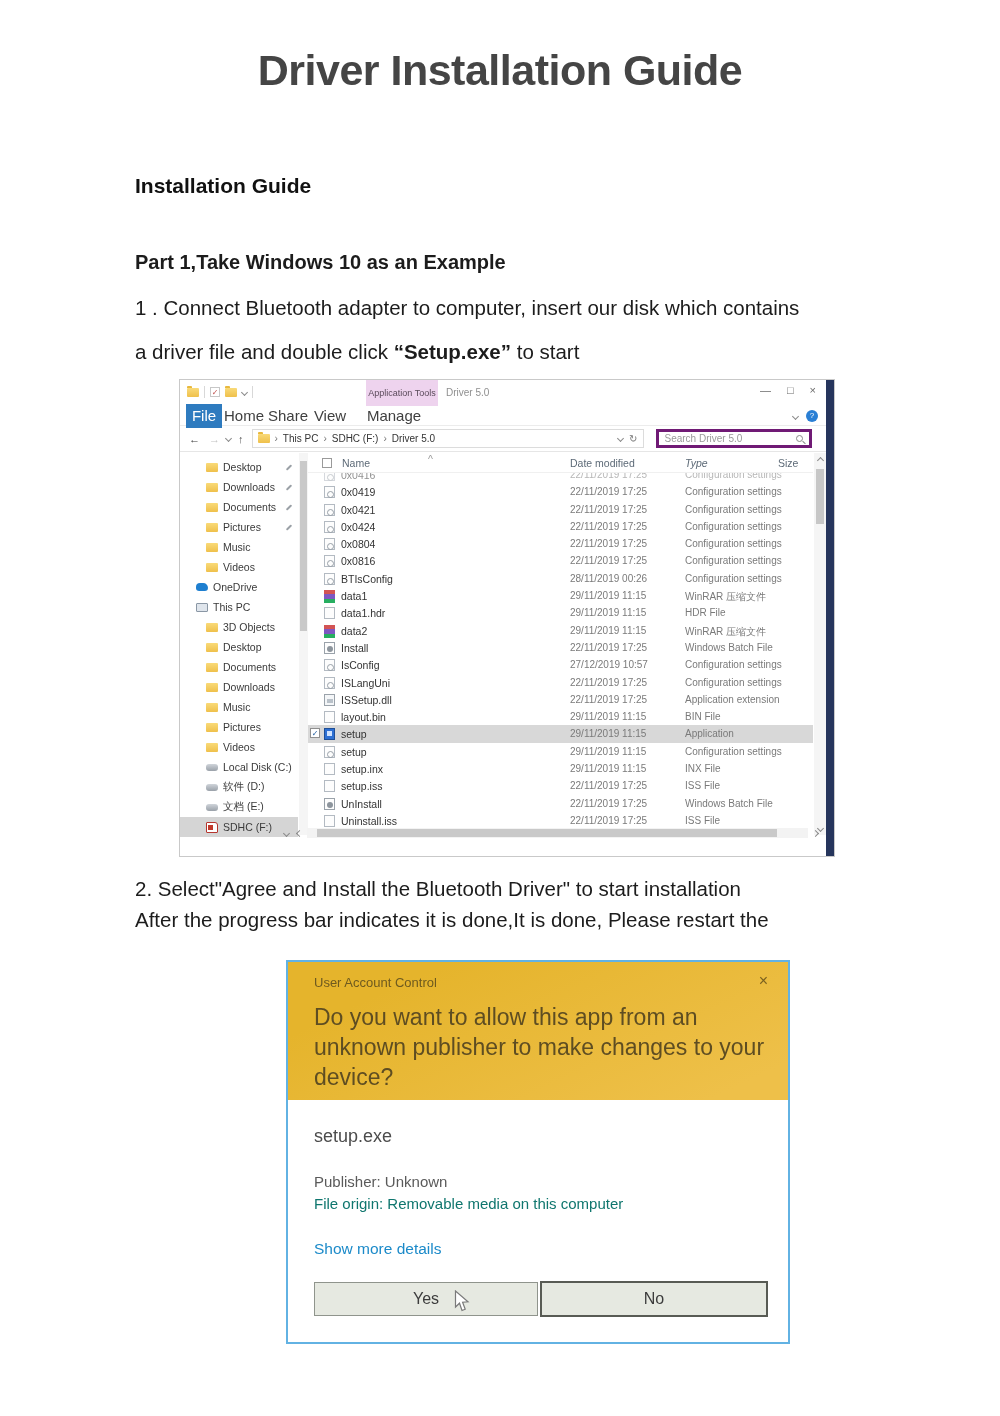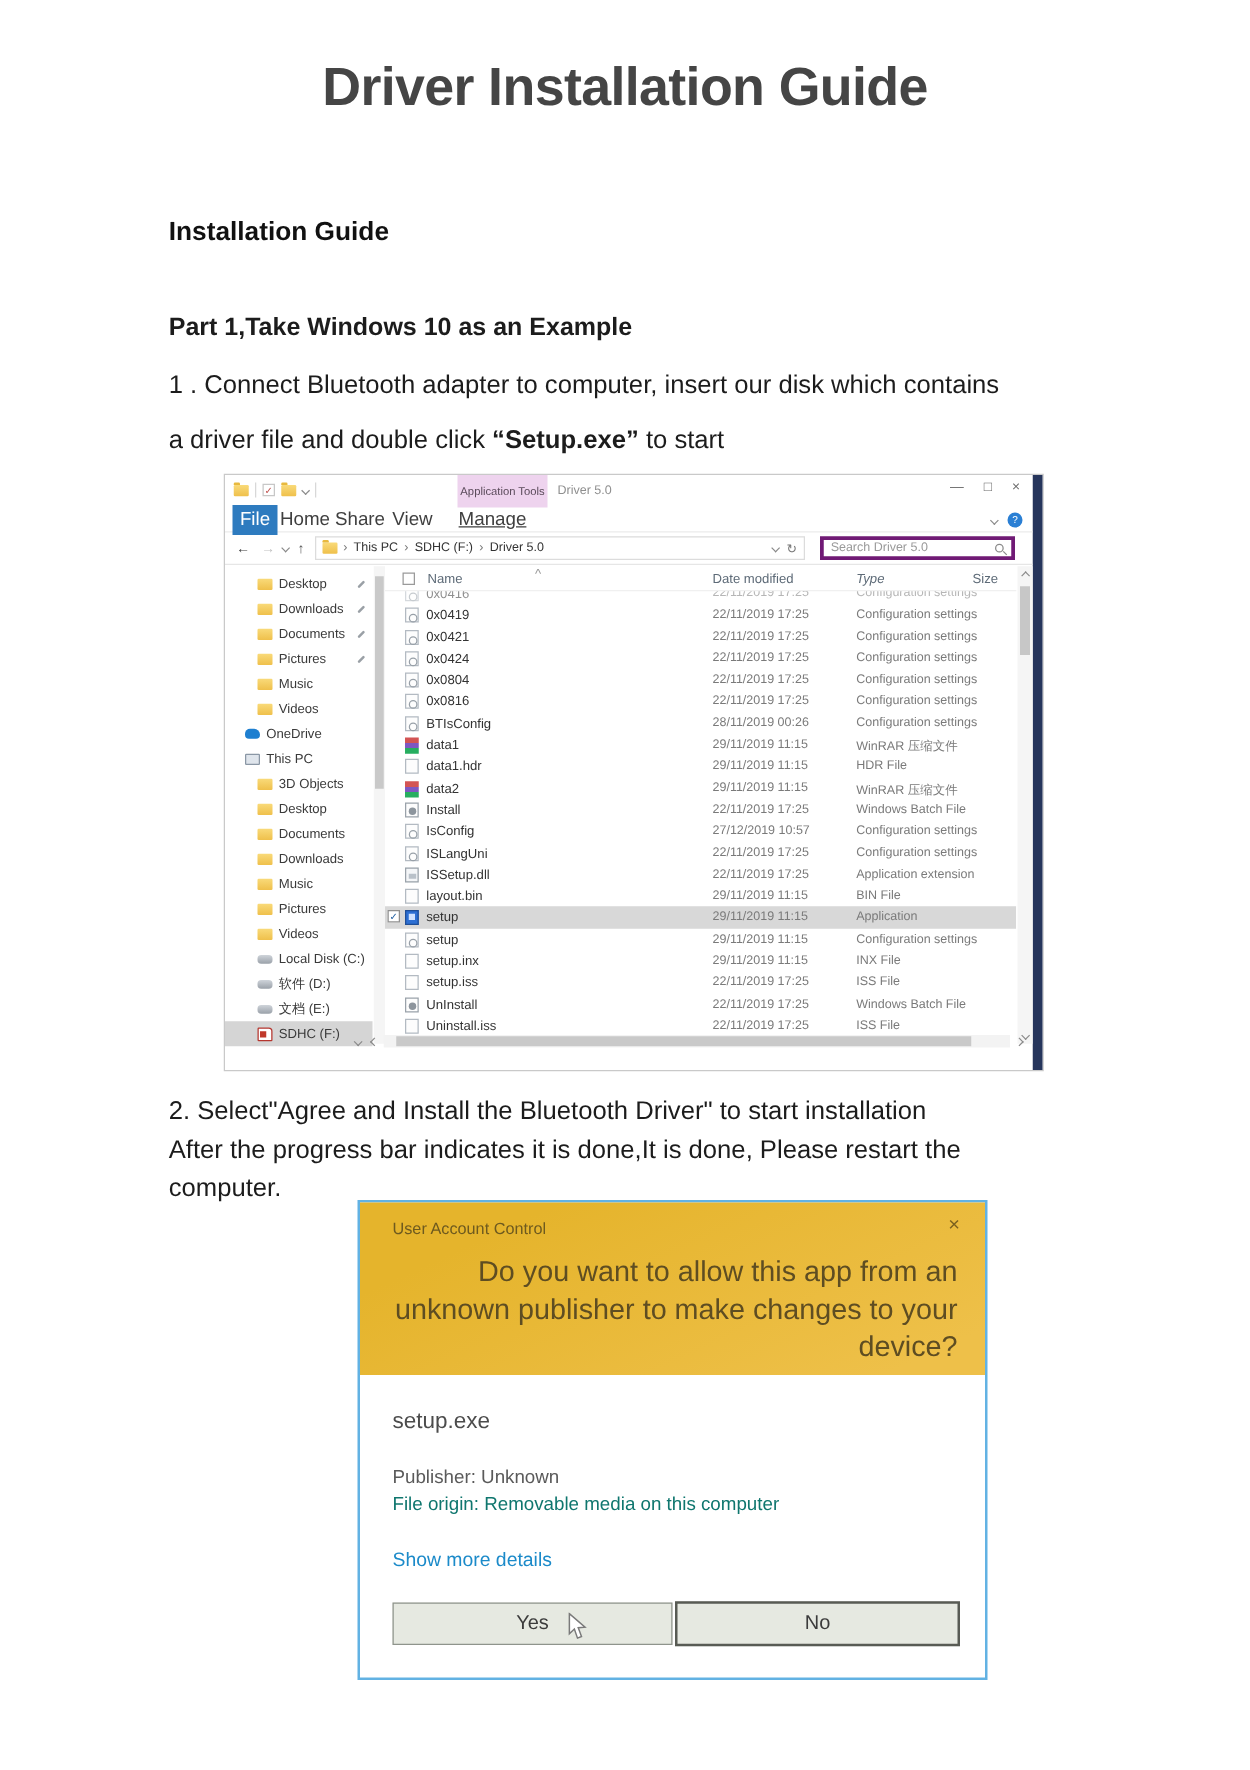--- a/index.html
+++ b/index.html
@@ -42,21 +42,21 @@
   .win-title { position:absolute; left:266px; top:7px; color:#8f8f8f; font-size:10px; }
   .win-controls { position:absolute; right:10px; top:4px; display:flex; gap:16px; color:#6b6b6b; font-size:11px; }
   .win-controls span { cursor:default; }
 
   .ex-ribbon { position:relative; height:20px; border-bottom:1px solid #ececec; display:flex; align-items:center; }
   .tab { font-size:15px; color:#3f3f3f; text-align:center; }
   .tab-file { width:36px; margin-left:6px; background:#2e7bbf; color:#fff; padding:3px 0 4px; }
   .tab-home { width:44px; padding:3px 0; }
   .tab-share{ width:44px; padding:3px 0; }
   .tab-view { width:40px; padding:3px 0; }
-  .tab-manage { width:60px; margin-left:14px; padding:3px 0;text-decoration:underline; }
+  .tab-manage { width:60px; margin-left:14px; padding:3px 0; }
   .ribbon-right { position:absolute; right:8px; top:4px; display:flex; align-items:center; gap:8px; }
   .help-badge { width:12px; height:12px; border-radius:50%; background:#2a7fd4; color:#fff;
                 font-size:8px; line-height:12px; text-align:center; }
 
   .ex-address { position:relative; height:26px; border-bottom:1px solid #e6e6e6; display:flex; align-items:center; }
   .nav-ico { font-size:11px; margin-left:9px; }
   .nav-back { color:#3a3a3a; } .nav-fwd { color:#c2c2c2; } .nav-up { color:#555; margin-left:7px; }
   .nav-chev { margin-left:6px; color:#999; }
   .bc-box { margin-left:8px; width:392px; height:19px; border:1px solid #dcdcdc; display:flex;
             align-items:center; gap:5px; padding:0 5px; font-size:10px; color:#333; }
@@ -132,21 +132,21 @@
   .v-thumb { margin-top:6px; width:8px; height:55px; background:#c7c7c7; }
   .v-scroll .bottom-chev { position:absolute; bottom:4px; }
 
   .h-scroll { position:absolute; left:104px; bottom:3px; width:534px; height:12px; display:flex; align-items:center; }
   .h-scroll .sbdown { margin-right:8px; }
   .h-track { position:relative; flex:1; height:10px; background:#f3f3f3; margin:0 5px; }
   .h-thumb { position:absolute; left:10px; top:1px; width:460px; height:8px; background:#c9c9c9; }
 
   
   .uac { position:absolute; left:286px; top:960px; width:504px; height:384px; background:#fff;
-         border:2px solid #62b2e3;text-align:right; }
+         border:2px solid #62b2e3; }
   .uac-head { position:relative; height:138px; background:linear-gradient(155deg,#e5b42c 20%,#eec049 90%); }
   .uac-title { position:absolute; left:26px; top:13px; font-size:13px; color:#6e5a1f; }
   .uac-x { position:absolute; right:20px; top:10px; font-size:16px; color:#7a6120; }
   .uac-q { position:absolute; left:26px; top:40px; width:452px; font-size:23px; line-height:30px; color:#5e4d22; }
   .uac-app { position:absolute; left:26px; top:164px; font-size:18px; color:#4c4c4c; }
   .uac-pub { position:absolute; left:26px; top:211px; font-size:15px; color:#5a5a5a; }
   .uac-origin { position:absolute; left:26px; top:233px; font-size:15px; color:#0f766e; }
   .uac-link { position:absolute; left:26px; top:278px; font-size:15.5px; color:#1b8ac9; }
   .uac-btn { position:absolute; display:flex; align-items:center; justify-content:center;
              font-size:16px; color:#3c3c3c; background:#e6e9e1; }
@@ -522,21 +522,20 @@
           <span class="chev right"></span>
         </div>
 
       </div>
     </div>
   </div>
 
   <div class="p-step2">
     <div>2. Select"Agree and Install the Bluetooth Driver" to start installation</div>
     <div>After the progress bar indicates it is done,It is done, Please restart the</div>
-    <div>computer.</div>
   </div>
 
   <div class="uac">
     <div class="uac-head">
       <div class="uac-title">User Account Control</div>
       <div class="uac-x">×</div>
       <div class="uac-q">Do you want to allow this app from an unknown publisher to make changes to your device?</div>
     </div>
     <div class="uac-app">setup.exe</div>
     <div class="uac-pub">Publisher: Unknown</div>

